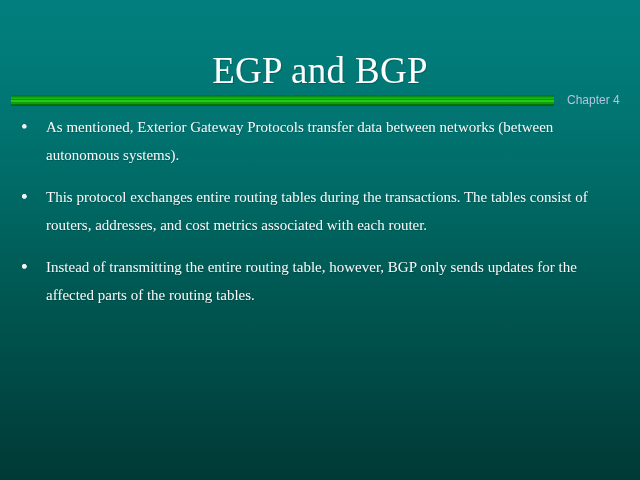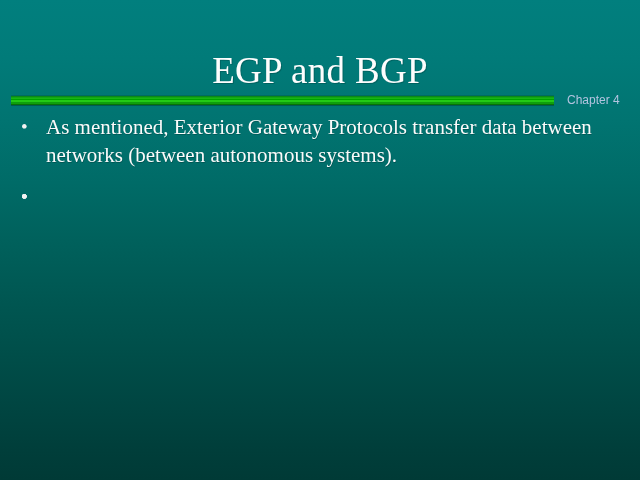--- a/index.html
+++ b/index.html
@@ -119,21 +119,21 @@
     width: 10px;
     font-family: "Liberation Serif", serif;
     font-size: 19px;
     line-height: 28px;
     color: #f2f2f2;
     text-align: left;
   }
   .bullet-text {
     display: block;
     font-family: "Liberation Serif", serif;
-    font-size: 21px;
+    font-size: 15px;
     line-height: 28px;
     color: #fbfbfb;
     text-shadow: 0.5px 0.5px 0 rgba(0,0,0,0.22);
   }
 </style>
 </head>
 <body>
 
 <div id="slide">
 
@@ -152,25 +152,27 @@
       <span class="bullet-marker">•</span>
       <span class="bullet-text">As mentioned, Exterior Gateway Protocols transfer data between networks (between autonomous systems).</span>
     </li>
 
     <li class="bullet-item">
       <span class="bullet-marker">•</span>
     </li>
 
     <li class="bullet-item">
       <span class="bullet-marker">•</span>
+      <span class="bullet-text">This protocol exchanges entire routing tables during the transactions. The tables consist of routers, addresses, and cost metrics associated with each router.</span>
     </li>
 
     <li class="bullet-item">
       <span class="bullet-marker">•</span>
     </li>
 
     <li class="bullet-item">
       <span class="bullet-marker">•</span>
+      <span class="bullet-text">Instead of transmitting the entire routing table, however, BGP only sends updates for the affected parts of the routing tables.</span>
     </li>
 
   </ul>
 
 </div>
 
 </body></html>

